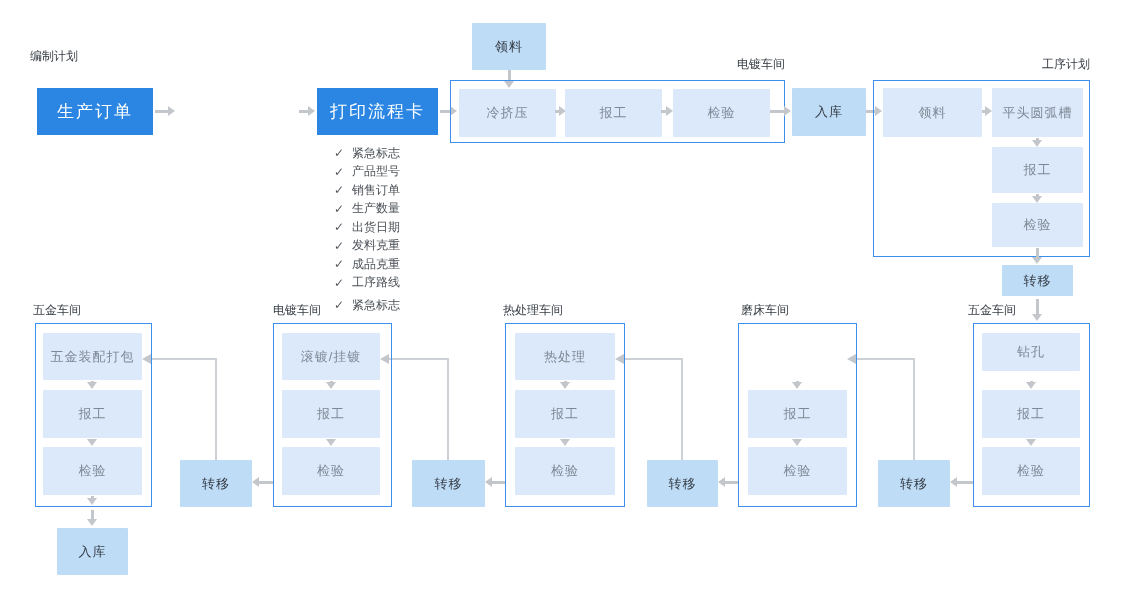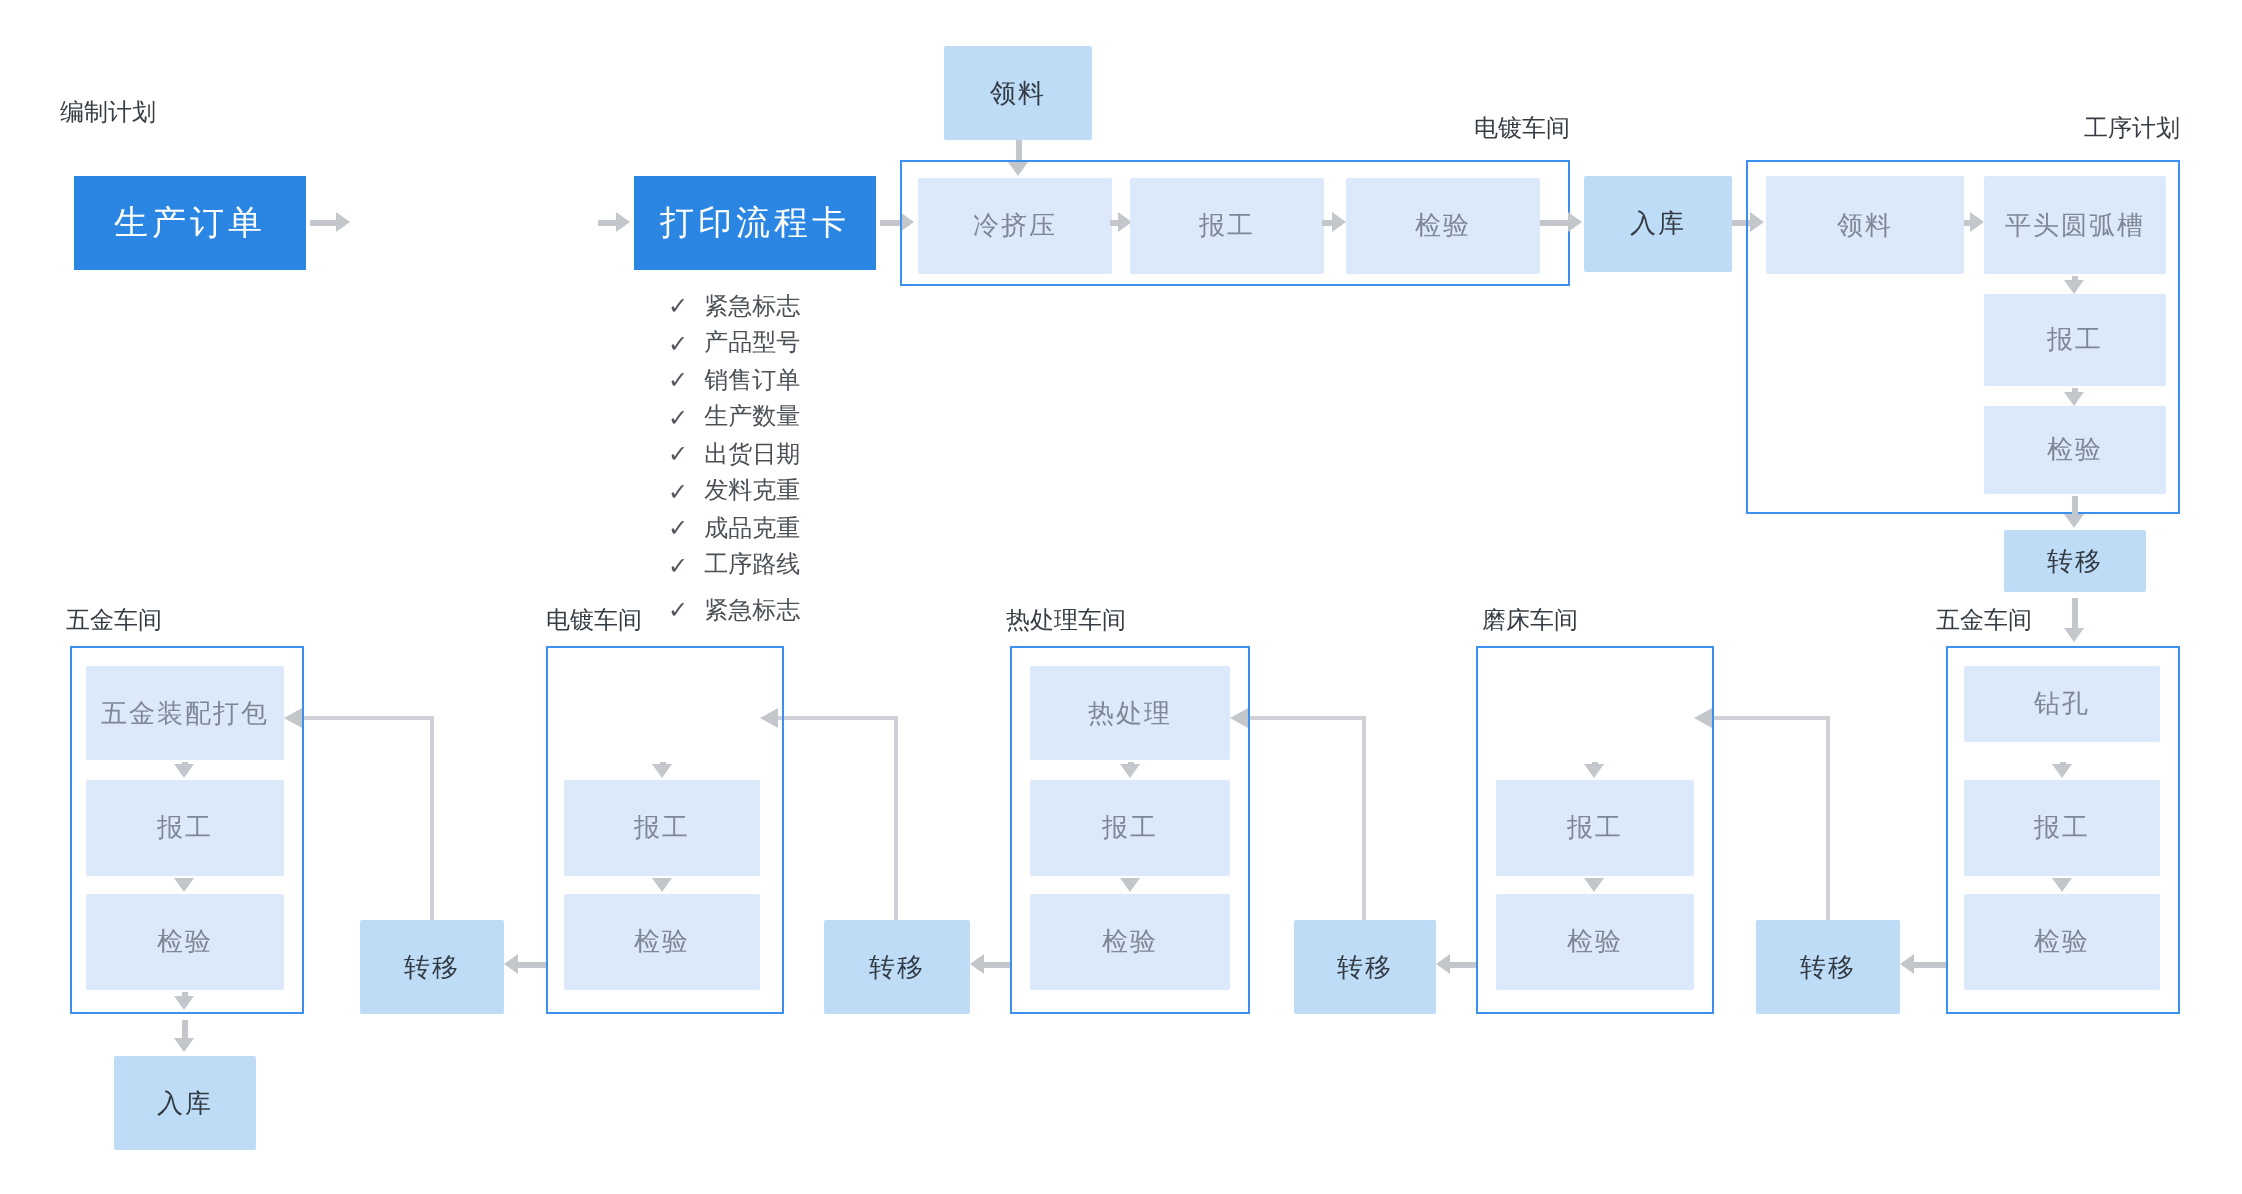--- a/index.html
+++ b/index.html
@@ -157,20 +157,21 @@
   <div class="abs lbox" style="left:515px;top:447px;width:100px;height:48px">检验</div>
 
   <div class="abs arw-l" style="left:485px;top:476px;width:20px"></div>
   <div class="abs mbox" style="left:412px;top:460px;width:73px;height:47px">转移</div>
   <div class="abs el-v" style="left:447px;top:358px;height:102px"></div>
   <div class="abs el-h" style="left:389px;top:358px;width:59px"></div>
   <div class="abs el-head" style="left:380px;top:354px"></div>
 
   <div class="abs glabel" style="left:273px;top:302px">电镀车间</div>
   <div class="abs group" style="left:273px;top:323px;width:119px;height:184px"></div>
+  <div class="abs lbox" style="left:282px;top:333px;width:98px;height:47px">滚镀/挂镀</div>
   <div class="abs arw-d" style="left:325px;top:381px;height:8px"></div>
   <div class="abs lbox" style="left:282px;top:390px;width:98px;height:48px">报工</div>
   <div class="abs arw-d" style="left:325px;top:439px;height:7px"></div>
   <div class="abs lbox" style="left:282px;top:447px;width:98px;height:48px">检验</div>
 
   <div class="abs arw-l" style="left:252px;top:476px;width:21px"></div>
   <div class="abs mbox" style="left:180px;top:460px;width:72px;height:47px">转移</div>
   <div class="abs el-v" style="left:215px;top:358px;height:102px"></div>
   <div class="abs el-h" style="left:151px;top:358px;width:66px"></div>
   <div class="abs el-head" style="left:142px;top:354px"></div>

